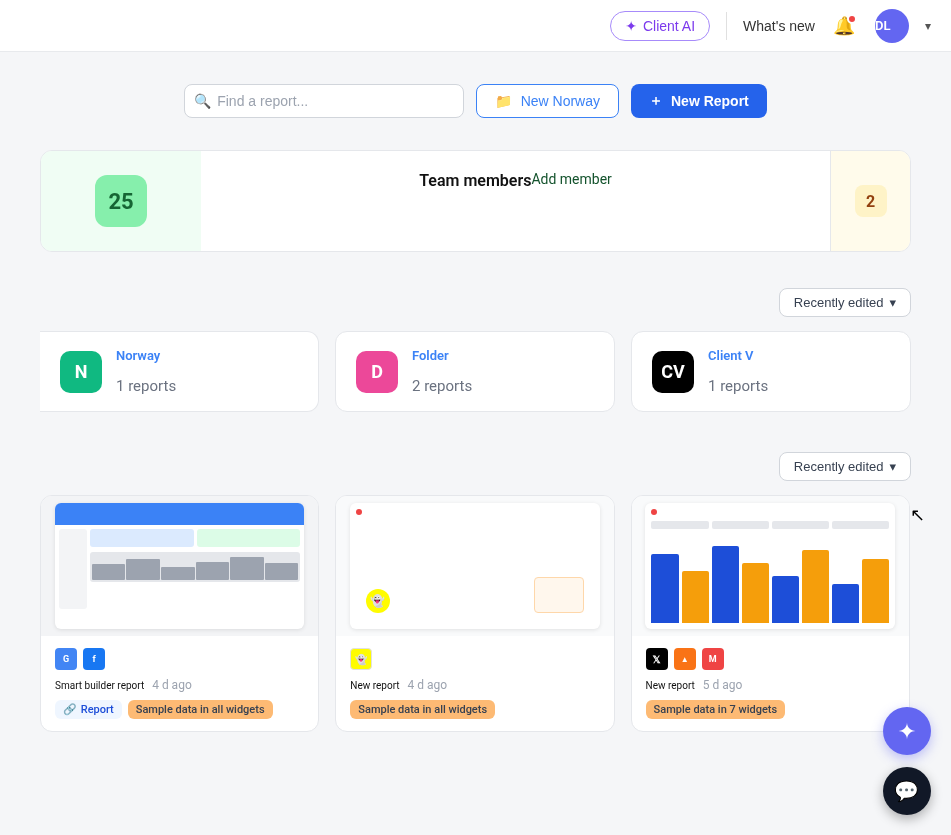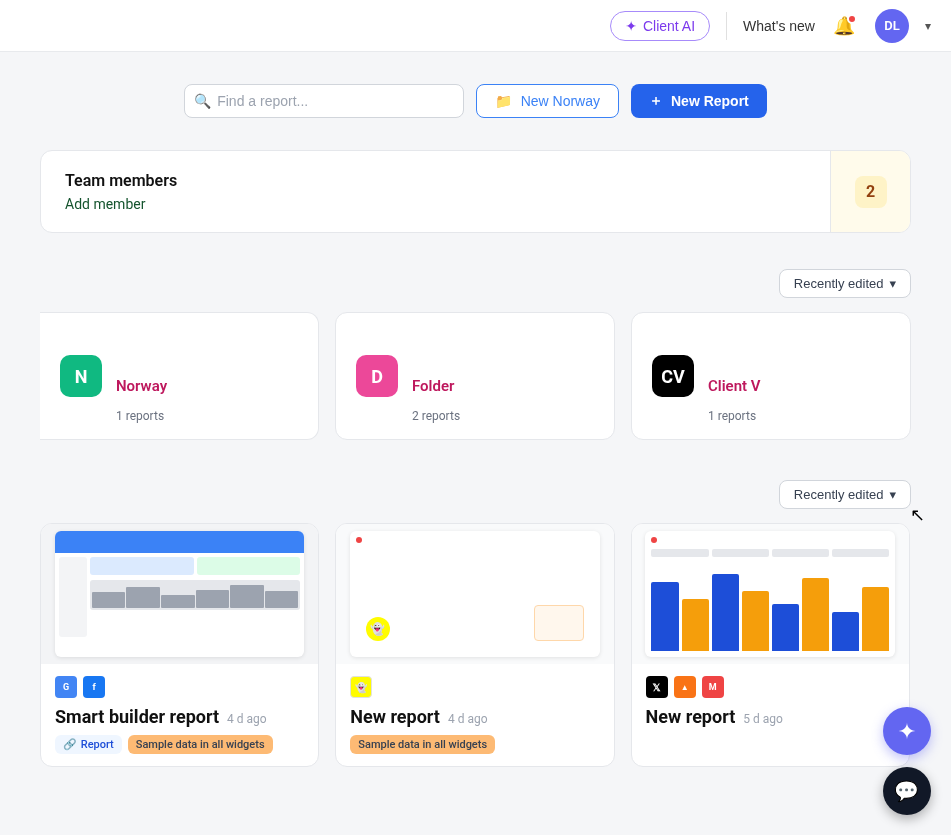--- a/index.html
+++ b/index.html
@@ -81,21 +81,20 @@
     .avatar {
       width: 34px;
       height: 34px;
       border-radius: 50%;
       background: #6366f1;
       color: white;
       font-size: 13px;
       font-weight: 600;
       display: flex;
       align-items: center;
-      justify-content: center;
       cursor: pointer;
     }
     .avatar-chevron {
       cursor: pointer;
       color: #555;
       font-size: 12px;
     }
 
     
     .main {
@@ -188,21 +187,21 @@
       align-items: center;
       justify-content: center;
       font-size: 22px;
       font-weight: 700;
       color: #166534;
     }
     .team-info {
       flex: 1;
       padding: 20px 24px;
       display: flex;
-      flex-direction: column;
+      flex-direction: row;
       justify-content: center;
     }
     .team-title {
       font-size: 16px;
       font-weight: 600;
       color: #111;
       margin-bottom: 6px;
     }
     .add-member-link {
       color: #14532d;
@@ -281,27 +280,26 @@
       justify-content: center;
       font-size: 18px;
       font-weight: 700;
       color: white;
       flex-shrink: 0;
     }
     .folder-icon.green { background: #10b981; }
     .folder-icon.pink { background: #ec4899; }
     .folder-icon.tan { background: #000000; }
     .folder-name {
+      font-size: 13px;
+      font-weight: 600;
+      color: #3b82f6;
+    }
+    .folder-count {
       font-size: 15px;
-      font-weight: 600;
-      color: #be185d;
-      margin-top: 48px;
-    }
-    .folder-count {
-      font-size: 12px;
       color: #6b7280;
       margin-top: 14px;
     }
 
     
     .reports-grid {
       display: flex;
       gap: 16px;
       flex-wrap: wrap;
       margin-bottom: 20px;
@@ -462,22 +460,22 @@
       font-size: 11px;
       font-weight: 700;
     }
     .report-title-row {
       display: flex;
       align-items: baseline;
       gap: 8px;
       margin-bottom: 8px;
     }
     .report-title {
-      font-size: 18px;
-      font-weight: 700;
+      font-size: 10px;
+      font-weight: 400;
       color: #111;
     }
     .report-time {
       font-size: 12px;
       color: #9ca3af;
     }
     .report-tags {
       display: flex;
       gap: 6px;
       flex-wrap: wrap;
@@ -567,20 +565,25 @@
       <span>📁</span>
       <span>New Norway</span>
     </button>
     <button class="new-report-btn">
       <span>＋</span>
       <span>New Report</span>
     </button>
   </div>
 
   <div class="team-members-section">
+    <div class="team-count-box">
+      <div class="team-count-badge">
+        <span>25</span>
+      </div>
+    </div>
     <div class="team-info">
       <div class="team-title">Team members</div>
       <a class="add-member-link">
         <span>Add member</span>
       </a>
     </div>
     <div class="team-right">
       <div class="team-pending-badge">
         <span>2</span>
       </div>
@@ -747,20 +750,25 @@
             <span style="color:white;font-size:8px;font-weight:700">▲</span>
           </div>
           <div class="report-brand-icon" style="background:#ef4444">
             <span style="color:white;font-size:9px;font-weight:700">M</span>
           </div>
         </div>
         <div class="report-title-row">
           <span class="report-title">New report</span>
           <span class="report-time">5 d ago</span>
         </div>
+        <div class="report-tags">
+          <div class="tag">
+            <span>Sample data in 7 widgets</span>
+          </div>
+        </div>
       </div>
     </div>
 
   </div>
 
 </div>
 
 <div style="position:fixed;top:504px;left:910px;font-size:18px;pointer-events:none;z-index:999;">↖</div>
 
 <div class="fab-sparkle">

